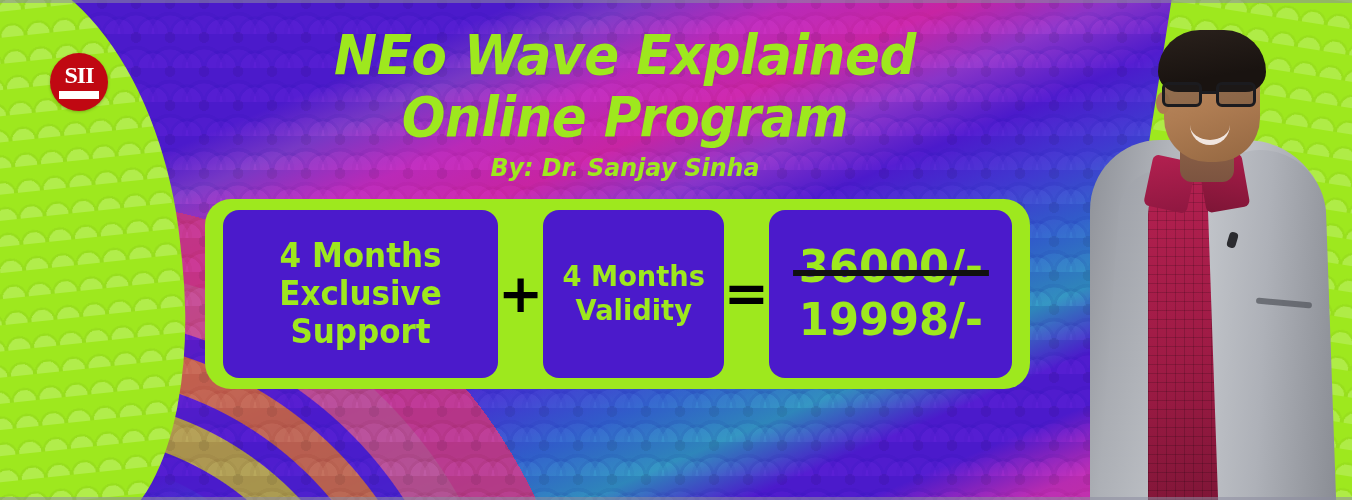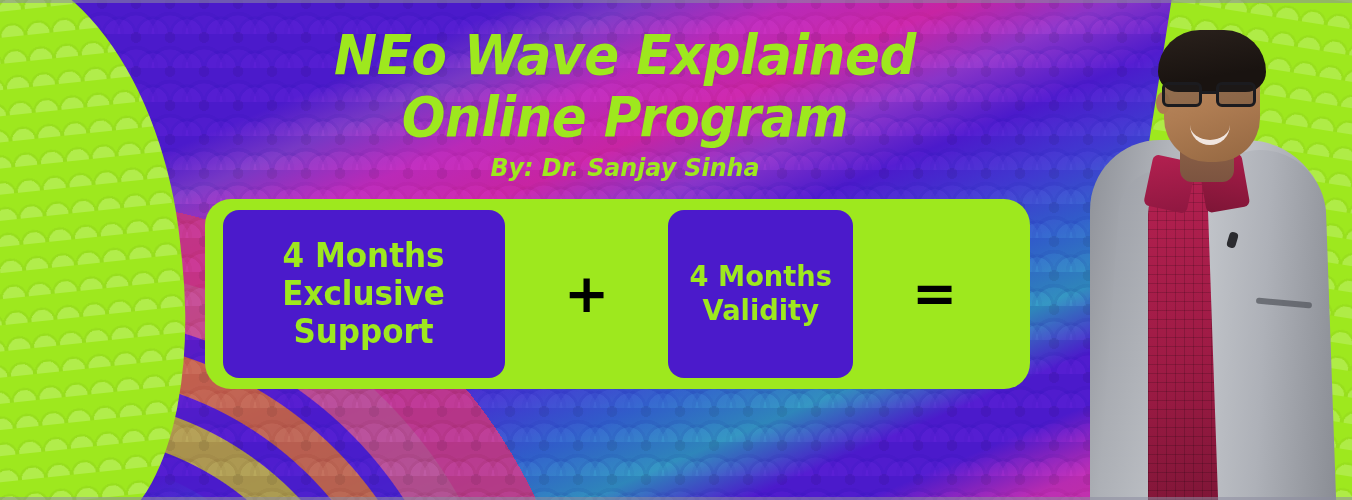--- a/index.html
+++ b/index.html
@@ -491,20 +491,26 @@
   <div class="bg-base"></div>
   <div class="bg-bands"></div>
   <div class="bg-arcs"></div>
   <div class="bg-texture"></div>
   <div class="bg-texture2"></div>
 
   <div class="left-panel">
     <div class="left-panel-texture"></div>
   </div>
 
+  <div class="logo">
+    <div class="logo-mark">
+      <div class="logo-text">SII</div>
+      <div class="logo-bar"></div>
+    </div>
+  </div>
 
   <div class="headline">
     <div class="title-line">NEo Wave Explained</div>
     <div class="title-line">Online Program</div>
     <div class="byline">By: Dr. Sanjay Sinha</div>
   </div>
 
   <div class="offer-strip">
 
     <div class="offer-card card-support">
@@ -519,20 +525,28 @@
 
     <div class="offer-card card-validity">
       <div class="card-text">
         <div>4 Months</div>
         <div>Validity</div>
       </div>
     </div>
 
     <div class="operator">=</div>
 
+    <div class="offer-card card-price">
+      <div class="price-stack">
+        <div>
+          <span class="price-old">36000/-</span>
+        </div>
+        <div class="price-new">19998/-</div>
+      </div>
+    </div>
 
   </div>
 
   <div class="presenter">
     <div class="pr-greenwedge"></div>
     <div class="pr-body"></div>
     <div class="pr-lapel-l"></div>
     <div class="pr-shirt"></div>
     <div class="pr-jacket-r"></div>
     <div class="pr-collar-l"></div>

